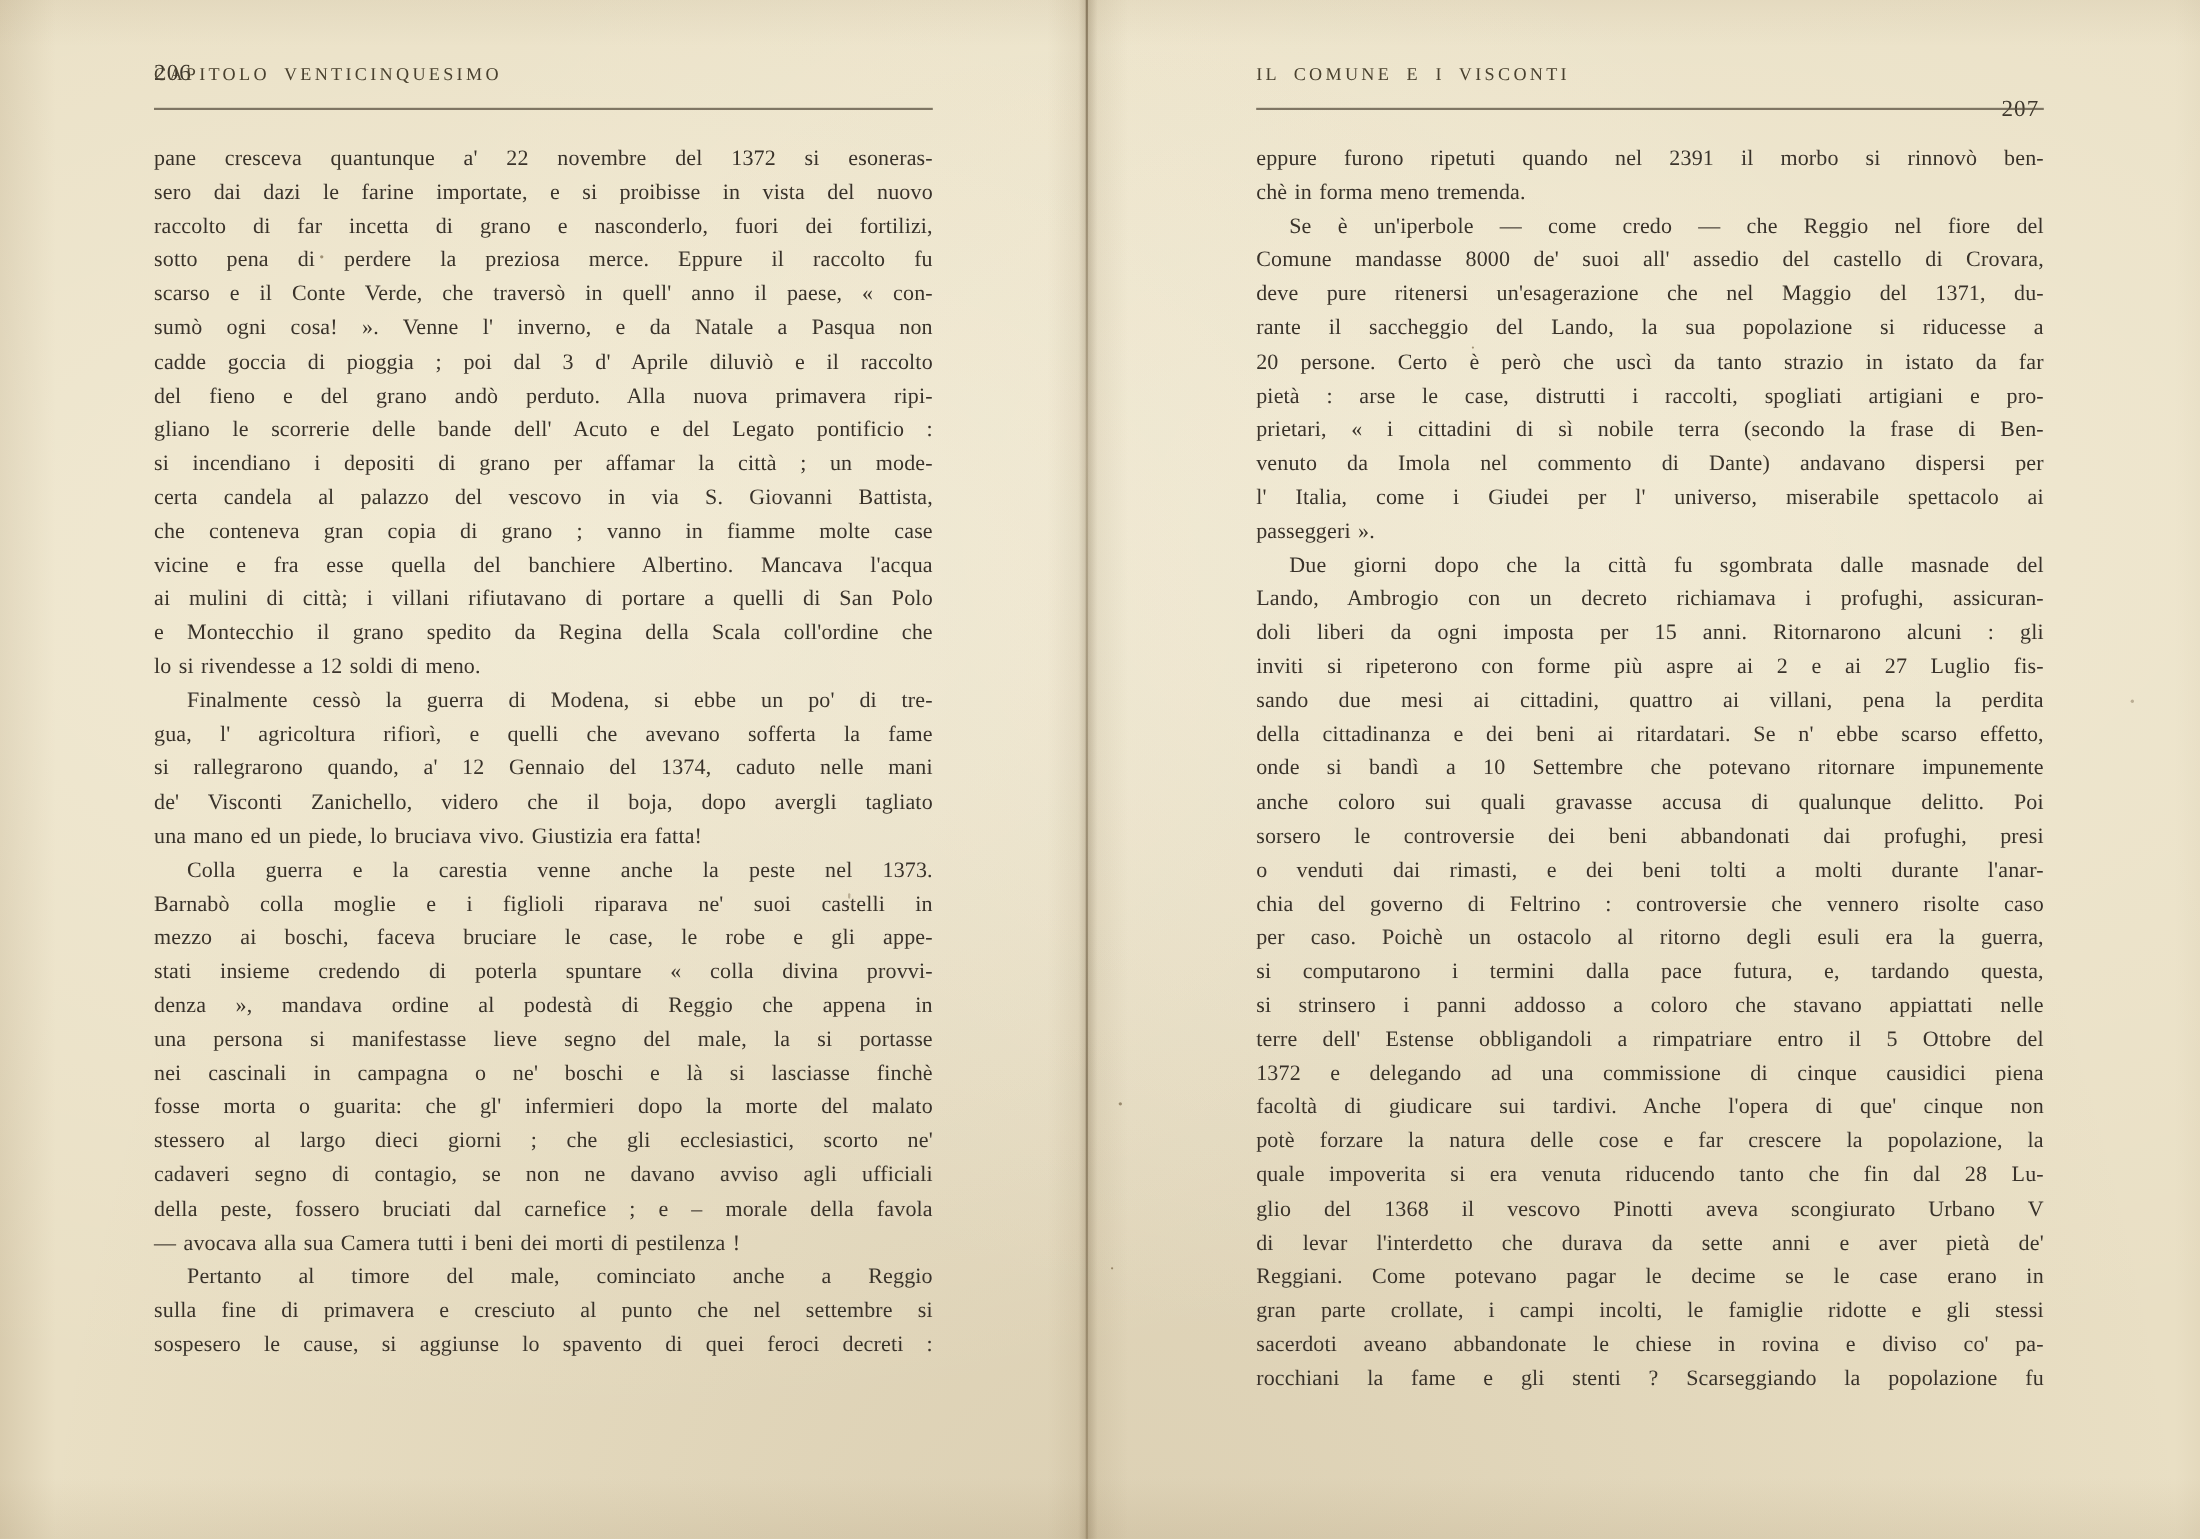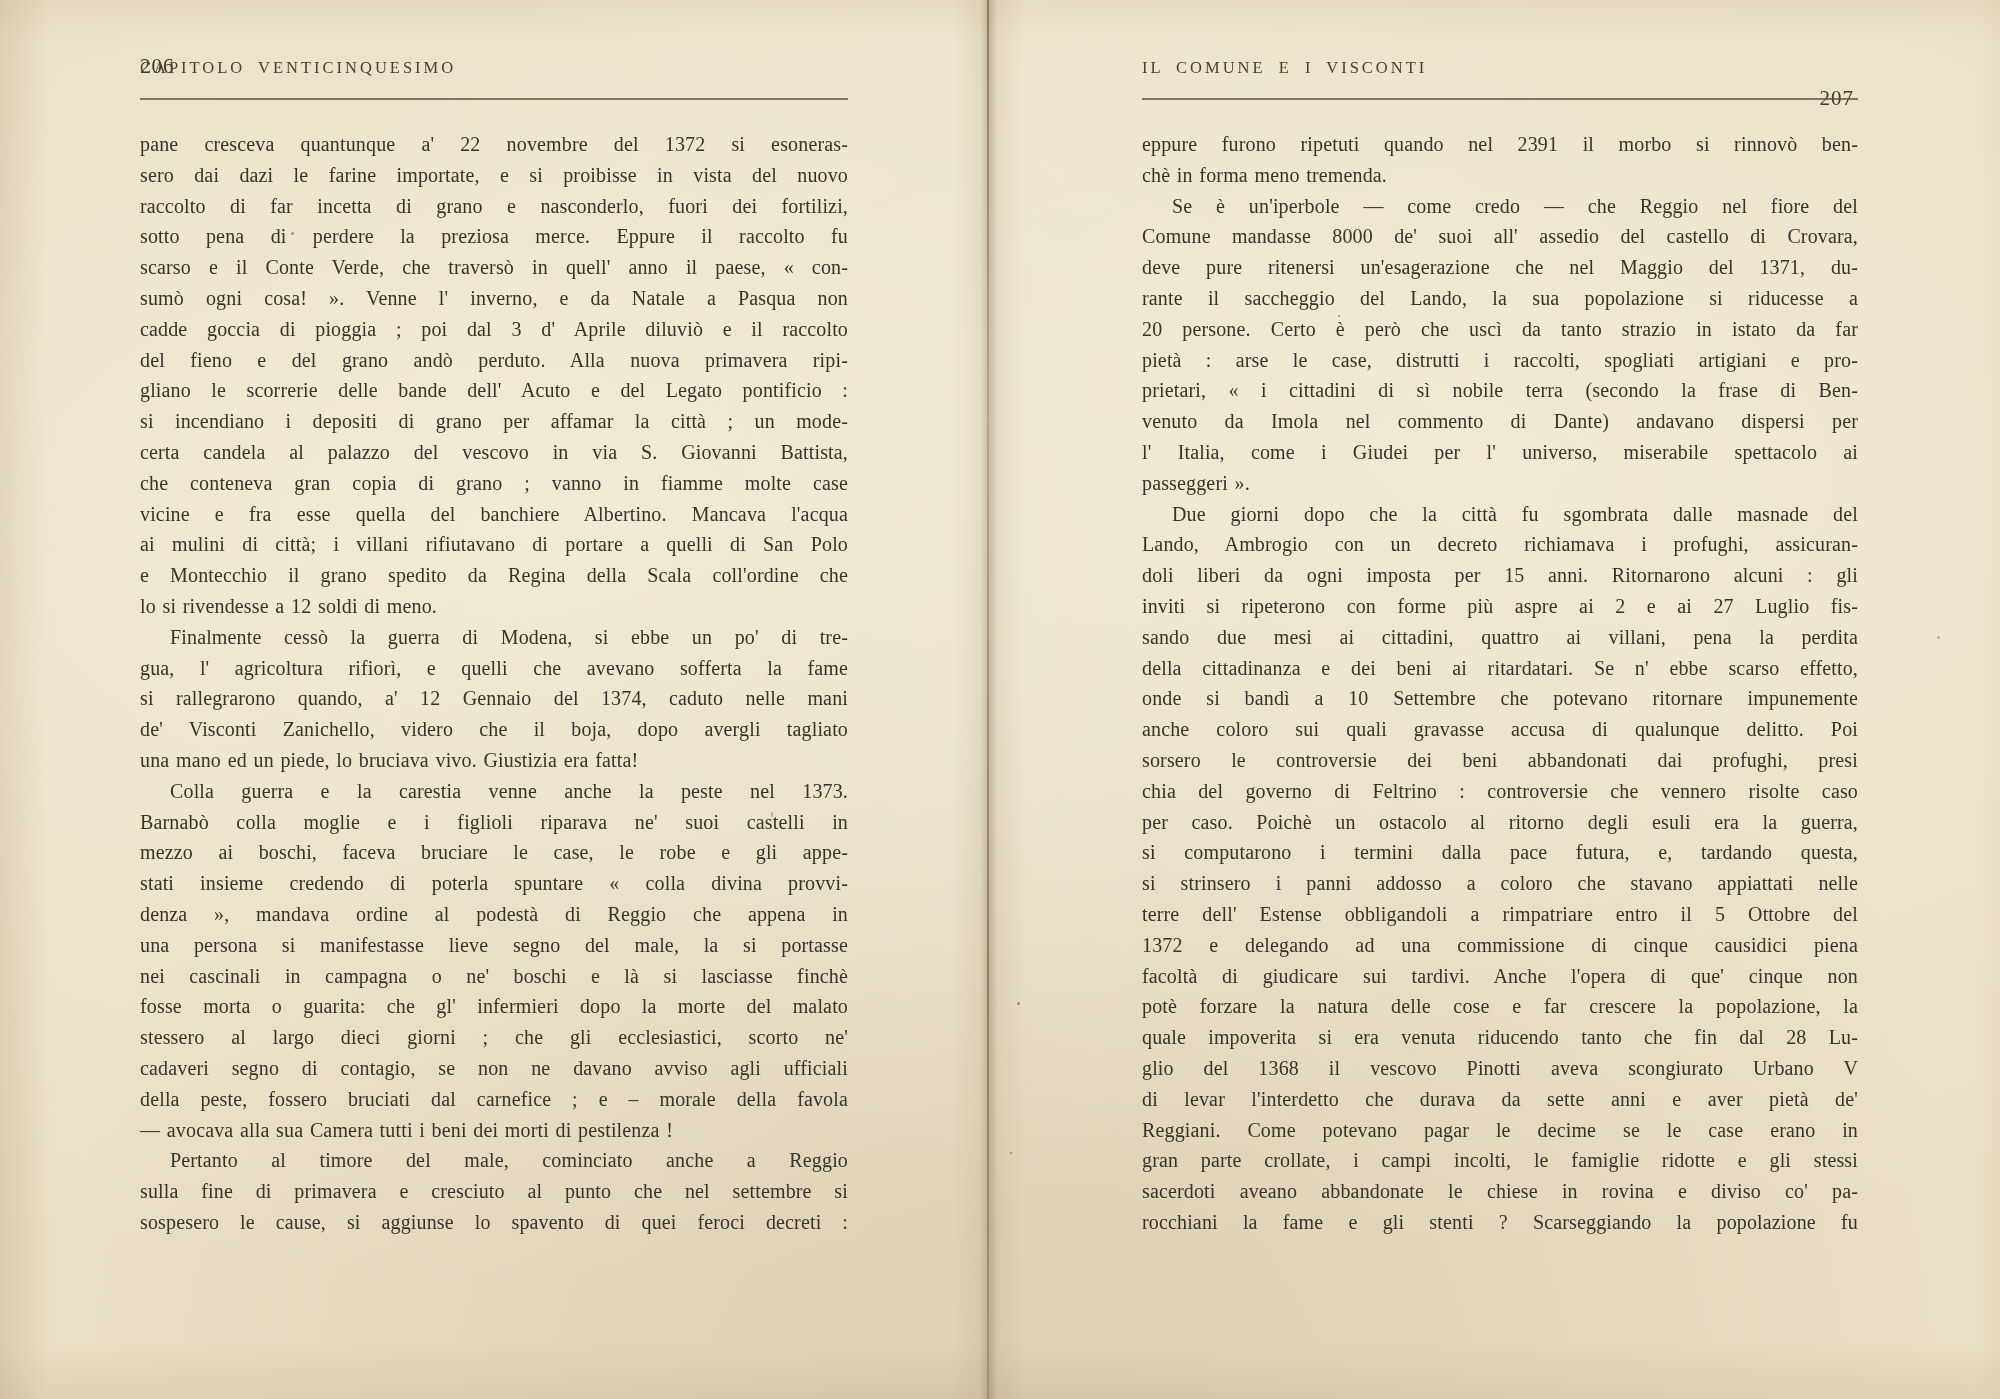--- a/index.html
+++ b/index.html
@@ -133,20 +133,21 @@
         <div class="line end">passeggeri ».</div>
         <div class="line indent">Due giorni dopo che la città fu sgombrata dalle masnade del</div>
         <div class="line">Lando, Ambrogio con un decreto richiamava i profughi, assicuran-</div>
         <div class="line">doli liberi da ogni imposta per 15 anni. Ritornarono alcuni : gli</div>
         <div class="line">inviti si ripeterono con forme più aspre ai 2 e ai 27 Luglio fis-</div>
         <div class="line">sando due mesi ai cittadini, quattro ai villani, pena la perdita</div>
         <div class="line">della cittadinanza e dei beni ai ritardatari. Se n' ebbe scarso effetto,</div>
         <div class="line">onde si bandì a 10 Settembre che potevano ritornare impunemente</div>
         <div class="line">anche coloro sui quali gravasse accusa di qualunque delitto. Poi</div>
         <div class="line">sorsero le controversie dei beni abbandonati dai profughi, presi</div>
+        <div class="line">o venduti dai rimasti, e dei beni tolti a molti durante l'anar-</div>
         <div class="line">chia del governo di Feltrino : controversie che vennero risolte caso</div>
         <div class="line">per caso. Poichè un ostacolo al ritorno degli esuli era la guerra,</div>
         <div class="line">si computarono i termini dalla pace futura, e, tardando questa,</div>
         <div class="line">si strinsero i panni addosso a coloro che stavano appiattati nelle</div>
         <div class="line">terre dell' Estense obbligandoli a rimpatriare entro il 5 Ottobre del</div>
         <div class="line">1372 e delegando ad una commissione di cinque causidici piena</div>
         <div class="line">facoltà di giudicare sui tardivi. Anche l'opera di que' cinque non</div>
         <div class="line">potè forzare la natura delle cose e far crescere la popolazione, la</div>
         <div class="line">quale impoverita si era venuta riducendo tanto che fin dal 28 Lu-</div>
         <div class="line">glio del 1368 il vescovo Pinotti aveva scongiurato Urbano V</div>

